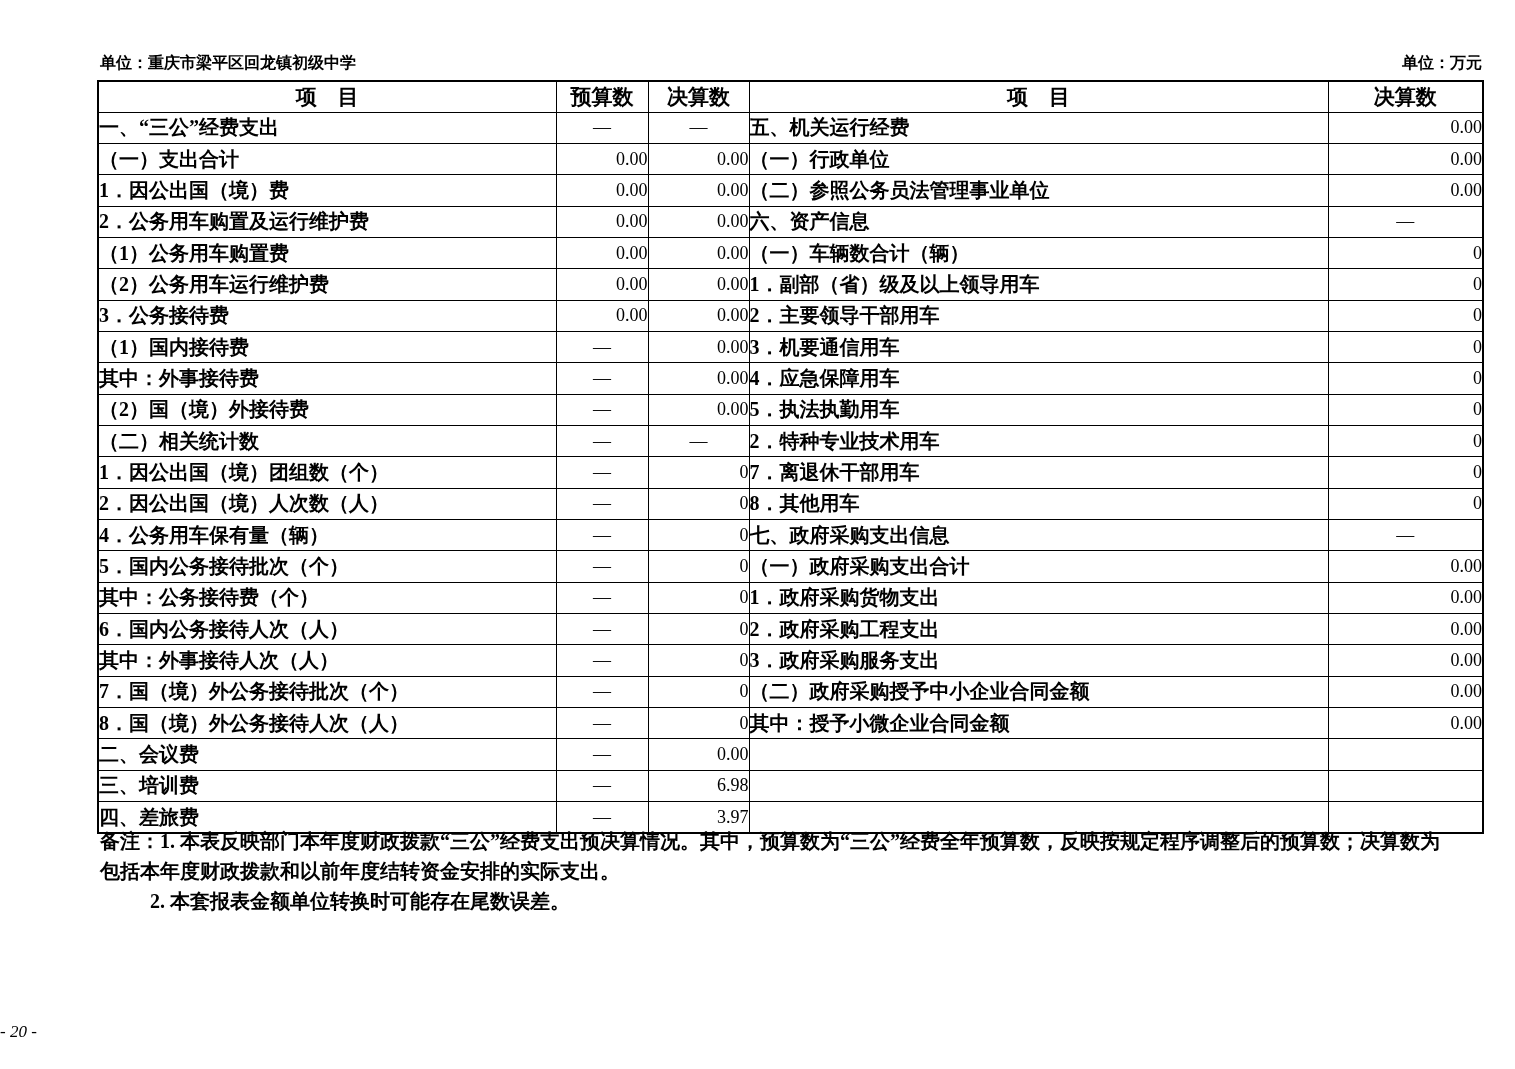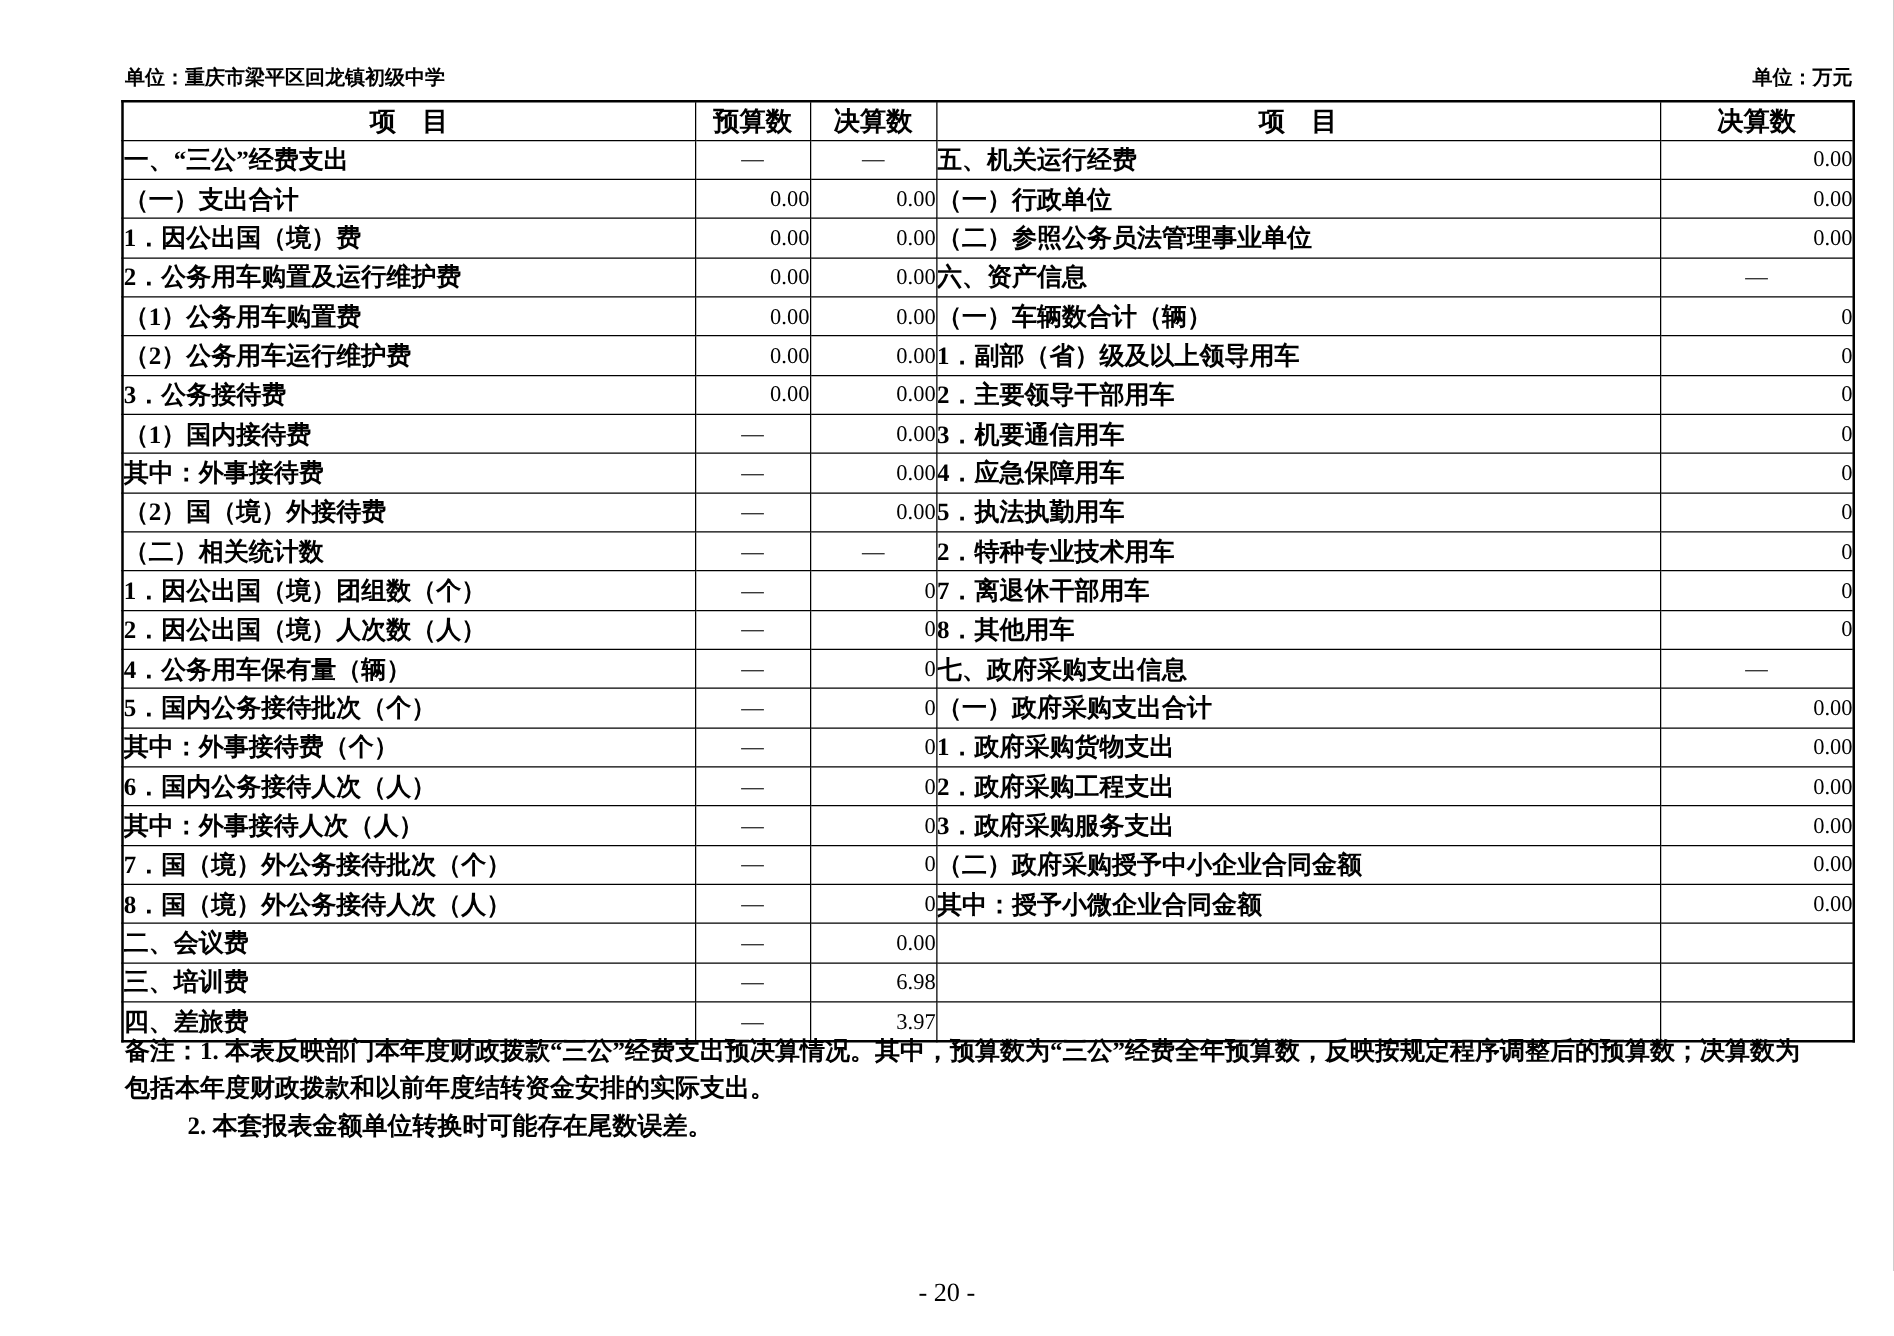--- a/index.html
+++ b/index.html
@@ -32,21 +32,21 @@
   .il3{padding-left:73px;} .il4{padding-left:82px;} .il5{padding-left:115px;}
   
   .ir0{padding-left:3px;}  .ir1{padding-left:27px;margin-top:40px;} .ir2{padding-left:49px;} .ir3{padding-left:62px;}
   .notes{
     position:absolute;left:100px;top:826px;width:1382px;
     font-size:20px;font-weight:bold;line-height:30px;
   }
   .notes .indent{padding-left:50px;}
   .footer{
     position:absolute;left:0;top:1022px;width:1515px;
-    text-align:center;font-size:21px;font-weight:normal;
+    font-size:17px;font-weight:normal;font-style:italic;
   }
 </style>
 </head>
 <body>
 
 <div class="page">
 
   <div class="topbar">
     <span>单位：重庆市梁平区回龙镇初级中学</span>
     <span>单位：万元</span>
@@ -167,21 +167,21 @@
         <td class="val dash">—</td>
       </tr>
       <tr>
         <td class="item il2">5．国内公务接待批次（个）</td>
         <td class="val dash">—</td>
         <td class="val">0</td>
         <td class="item ir1">（一）政府采购支出合计</td>
         <td class="val">0.00</td>
       </tr>
       <tr>
-        <td class="item il4">其中：外事接待费（个）</td>
+        <td class="item il4">其中：公务接待费（个）</td>
         <td class="val dash">—</td>
         <td class="val">0</td>
         <td class="item ir2">1．政府采购货物支出</td>
         <td class="val">0.00</td>
       </tr>
       <tr>
         <td class="item il2">6．国内公务接待人次（人）</td>
         <td class="val dash">—</td>
         <td class="val">0</td>
         <td class="item ir2">2．政府采购工程支出</td>

